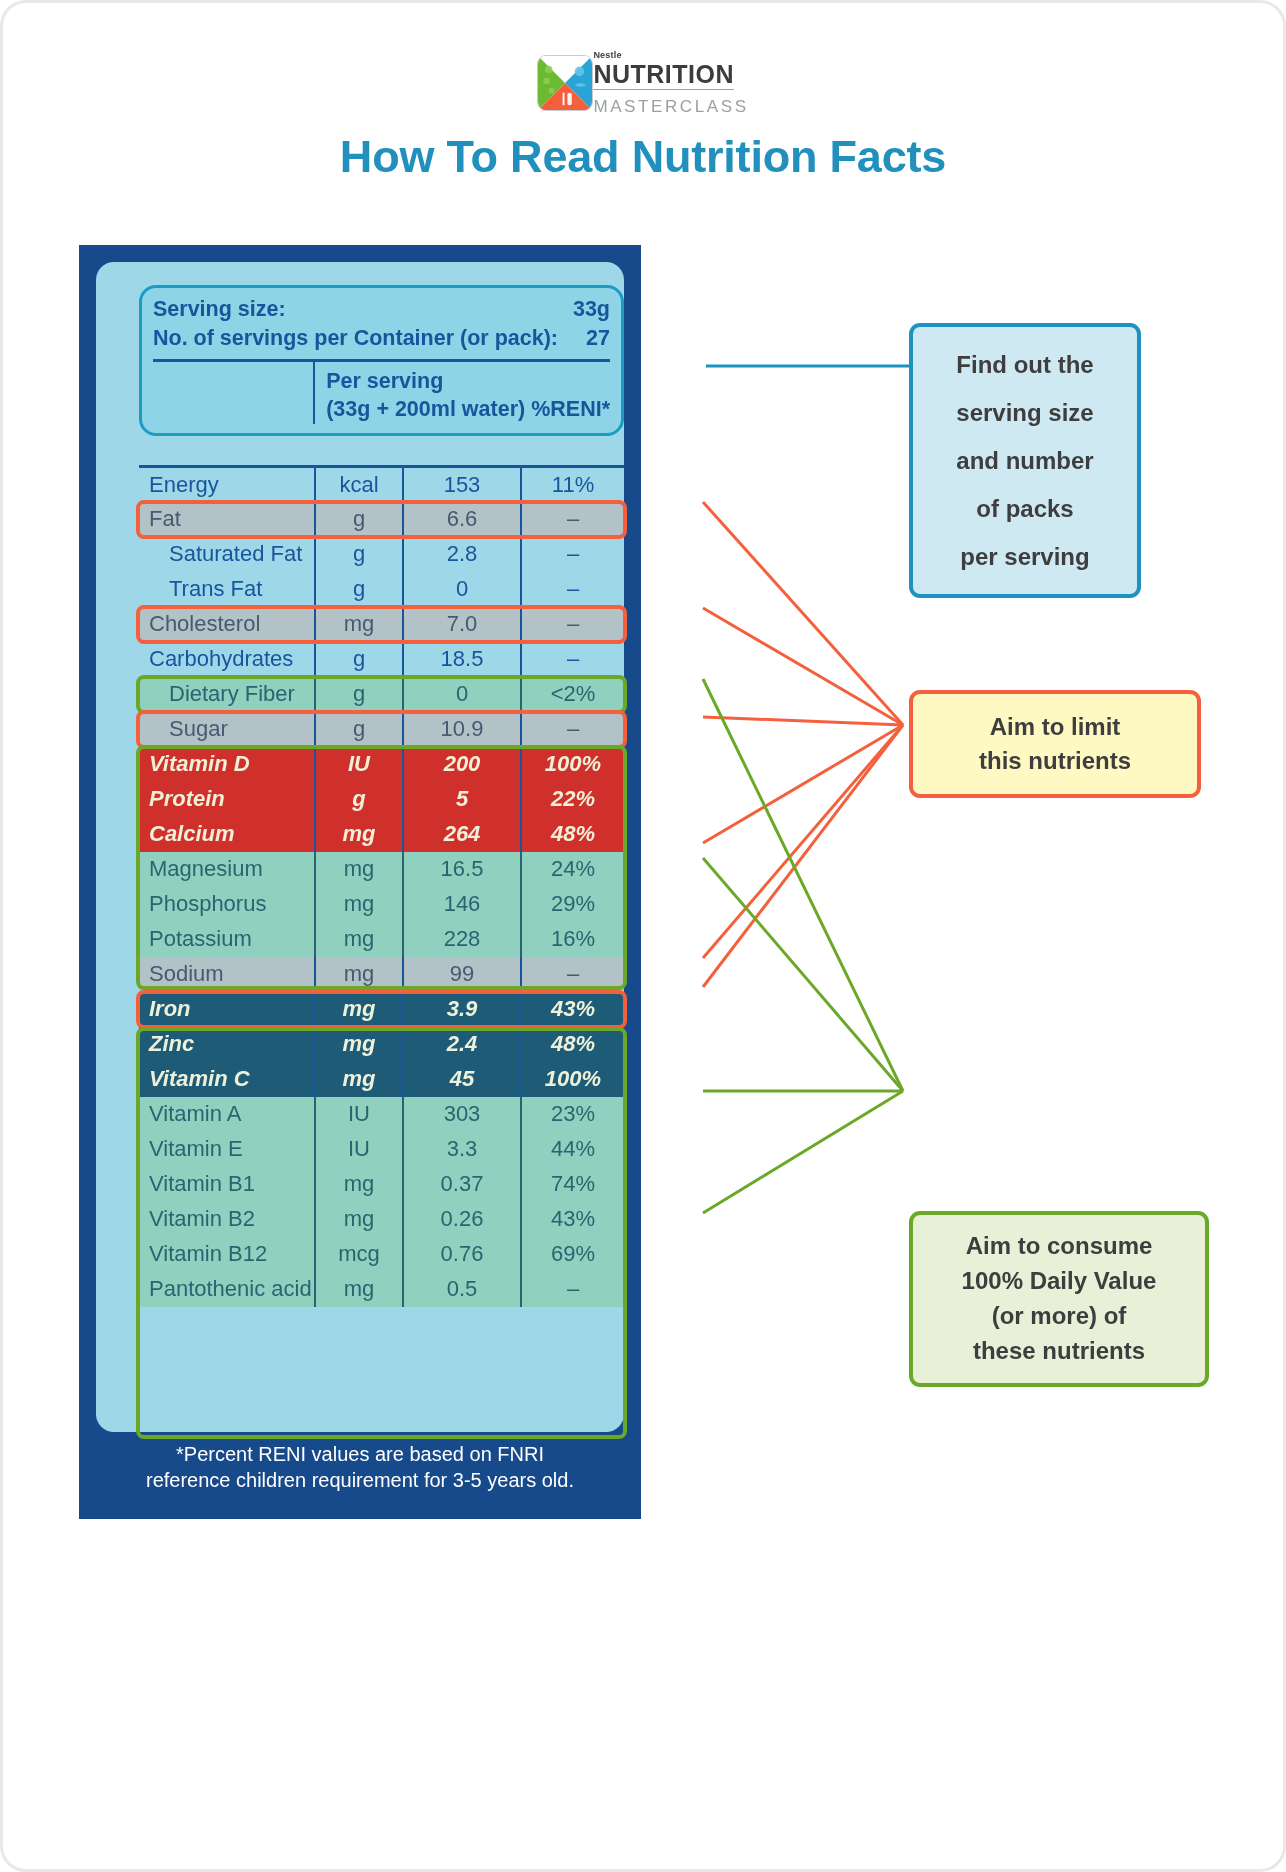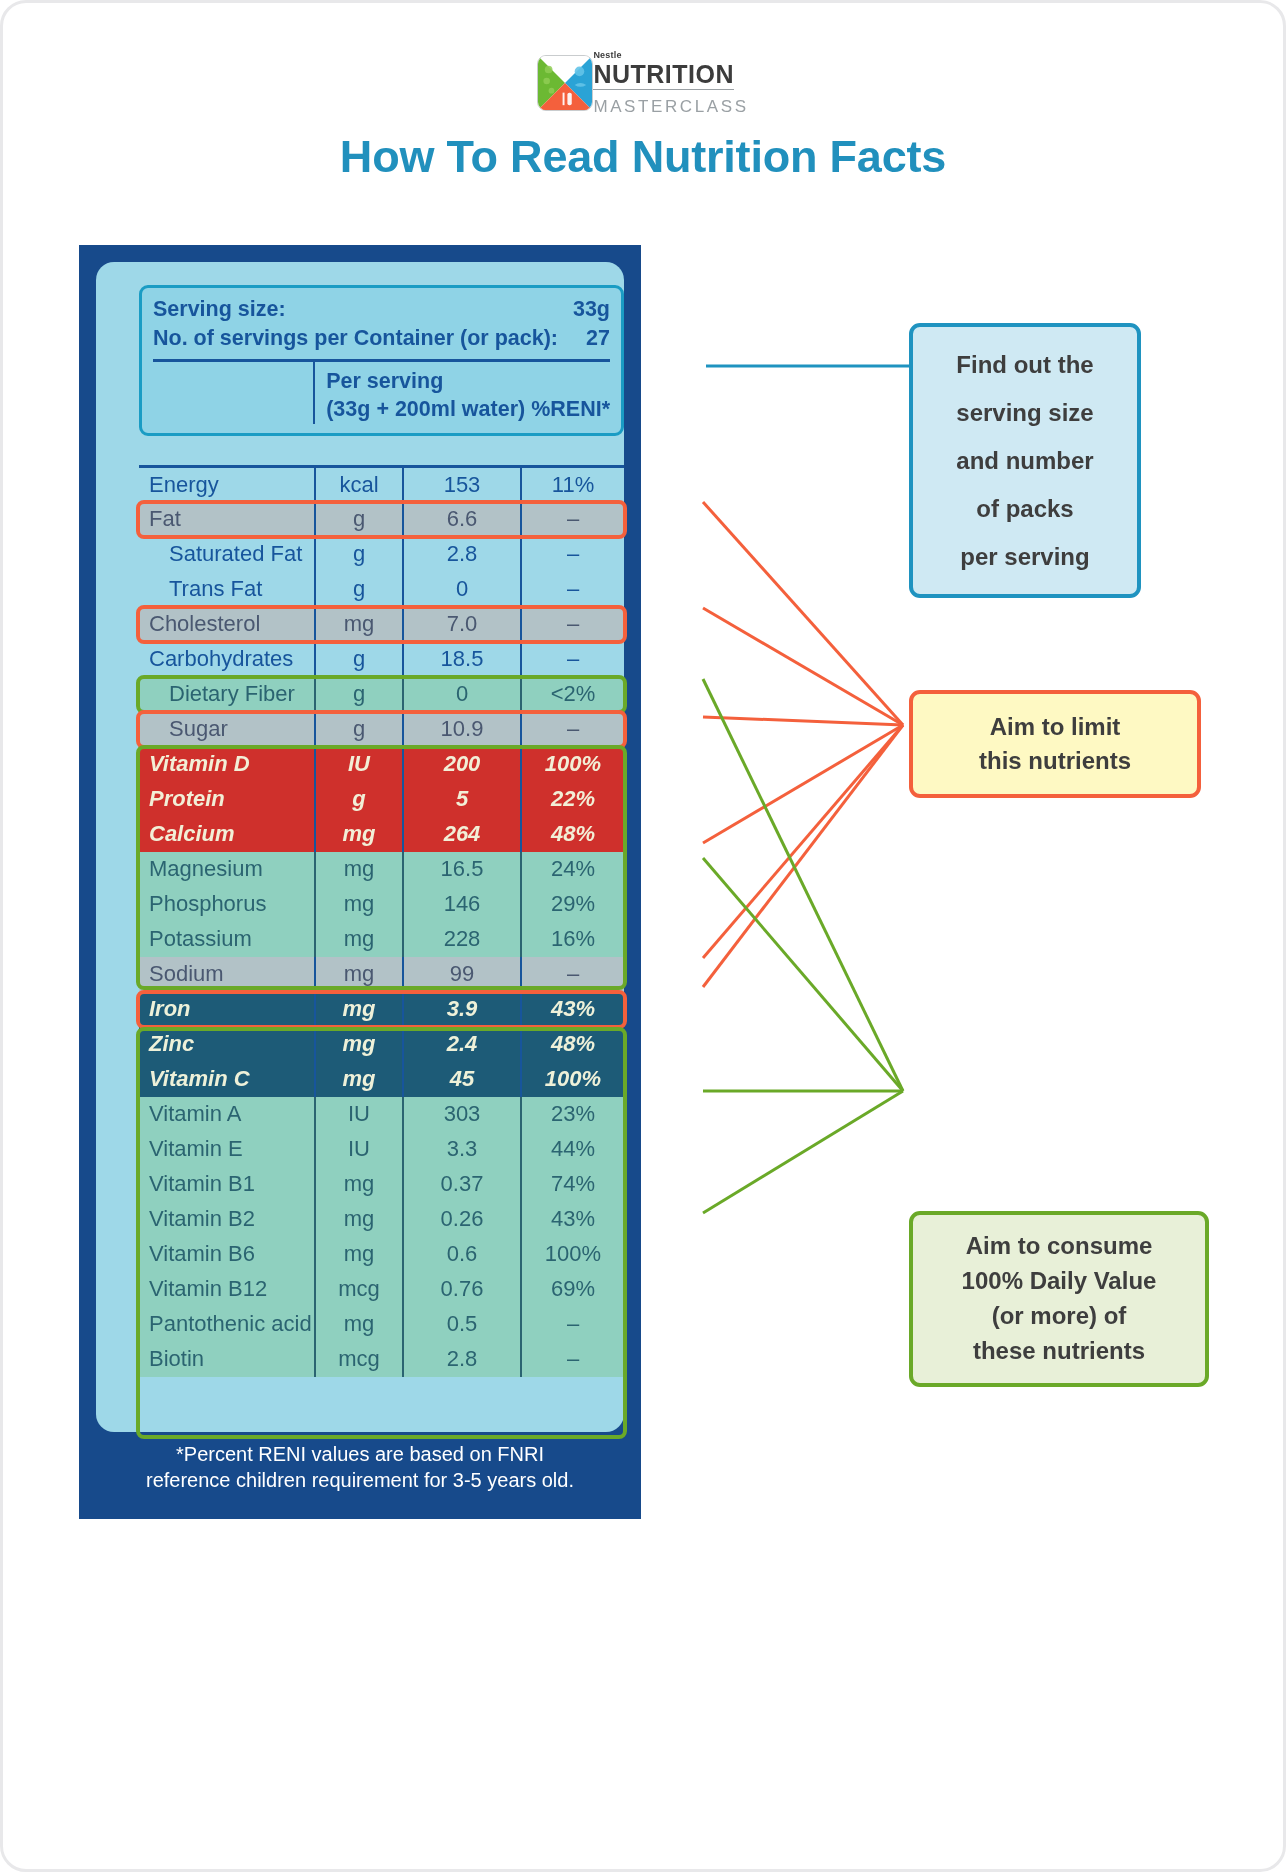--- a/index.html
+++ b/index.html
@@ -85,21 +85,21 @@
     background: #9ed8e8;
     border-radius: 18px;
   }
 
   
   .serv-box {
     position: absolute;
     left: 43px; top: 23px;
     width: 485px;
     border: 3.5px solid #1a9cc4;
-    border-radius: 9px;
+    border-radius: 17px;
     background: #8fd3e6;
     padding: 7px 11px 9px 11px;
   }
   .serv-line {
     display: flex;
     justify-content: space-between;
     align-items: baseline;
     font-size: 21.5px;
     font-weight: bold;
     color: #17559c;
@@ -402,41 +402,29 @@
               <td class="c-val">0.37</td>
               <td class="c-pct">74%</td>
             </tr>
             <tr class="r-mint2">
               <td class="c-name">Vitamin B2</td>
               <td class="c-unit">mg</td>
               <td class="c-val">0.26</td>
               <td class="c-pct">43%</td>
             </tr>
             <tr class="r-mint2">
-              <td class="c-name">Vitamin B6</td>
-              <td class="c-unit">mg</td>
-              <td class="c-val">0.6</td>
-              <td class="c-pct">100%</td>
-            </tr>
-            <tr class="r-mint2">
               <td class="c-name">Vitamin B12</td>
               <td class="c-unit">mcg</td>
               <td class="c-val">0.76</td>
               <td class="c-pct">69%</td>
             </tr>
             <tr class="r-mint2">
               <td class="c-name">Pantothenic acid</td>
               <td class="c-unit">mg</td>
               <td class="c-val">0.5</td>
-              <td class="c-pct">–</td>
-            </tr>
-            <tr class="r-mint2">
-              <td class="c-name">Biotin</td>
-              <td class="c-unit">mcg</td>
-              <td class="c-val">2.8</td>
               <td class="c-pct">–</td>
             </tr>
           </tbody>
       </table>
 
       <div class="hl hl-orange" style="left:40px;  top:238px; width:491px; height:39px;"></div>
       <div class="hl hl-orange" style="left:40px;  top:343px; width:491px; height:39px;"></div>
       <div class="hl hl-green" style="left:40px; top:413px; width:491px; height:39px;"></div>
       <div class="hl hl-orange" style="left:40px;  top:448px; width:491px; height:39px;"></div>
       <div class="hl hl-green" style="left:40px; top:483px; width:491px; height:245px;"></div>

